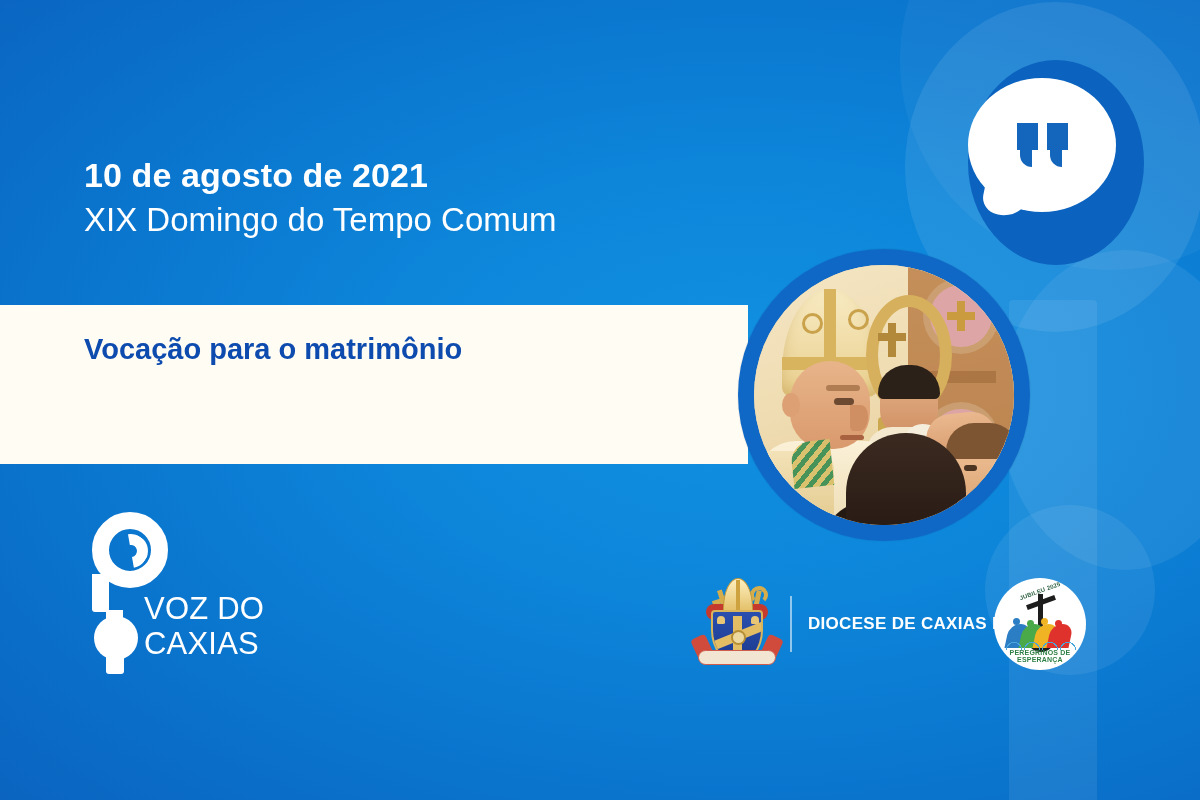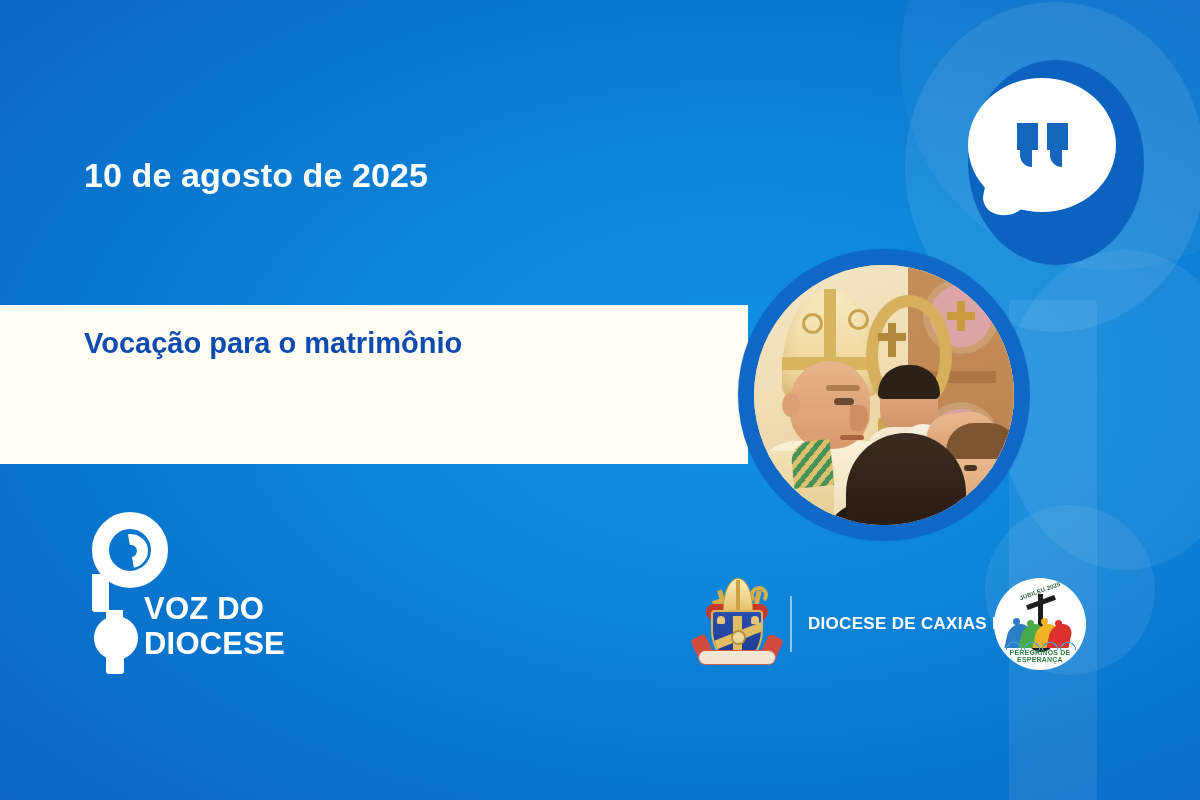--- a/index.html
+++ b/index.html
@@ -107,21 +107,21 @@
     position: absolute;
     left: 0;
     top: 305px;
     width: 748px;
     height: 159px;
     background: #fffcf4;
   }
   .banner-inner {
     position: absolute;
     left: 84px;
-    top: 20px;
+    top: 26px;
   }
   .banner-title {
     color: #0d4bae;
     font-size: 29px;
     font-weight: bold;
     line-height: 1.28;
     white-space: nowrap;
   }
   .banner-author {
     color: #0d4bae;
@@ -442,21 +442,21 @@
     left: 22px; top: 140px;
     width: 18px; height: 22px;
     background: #ffffff;
     border-radius: 0 0 3px 3px;
   }
   .vdp-text {
     position: absolute;
     left: 60px;
     top: 80px;
     color: #ffffff;
-    font-weight: bold;
+    font-weight: normal;
     font-size: 31px;
     line-height: 1.12;
     letter-spacing: 0.2px;
   }
 
   
   .diocese {
     position: absolute;
     left: 694px;
     top: 578px;
@@ -683,21 +683,22 @@
 <div class="poster">
 
   <div class="deco deco-corner-tr"></div>
   <div class="deco deco-ring-outer"></div>
   <div class="deco deco-ring-inner"></div>
   <div class="deco deco-blob-mid"></div>
   <div class="deco deco-blob-low"></div>
   <div class="deco deco-stem"></div>
 
   <div class="header-block">
-    <div class="header-date">10 de agosto de 2025</div>
+    <div class="header-date">10 de agosto de 2021</div>
+    <div class="header-sunday">XIX Domingo do Tempo Comum</div>
   </div>
 
   <div class="banner">
     <div class="banner-inner">
       <div class="banner-title">Vocação para o matrimônio</div>
     </div>
   </div>
 
   <div class="photo-ring">
     <div class="photo-clip">
@@ -757,21 +758,21 @@
 
   <div class="vdp">
     <div class="vdp-crook"></div>
     <div class="vdp-crook-inner"></div>
     <div class="vdp-stem"></div>
     <div class="vdp-stem2"></div>
     <div class="vdp-ball"></div>
     <div class="vdp-foot"></div>
     <div class="vdp-text">
       <div>VOZ DO</div>
-      <div>DIOCESE</div>
+      <div>CAXIAS</div>
     </div>
   </div>
 
   <div class="diocese">
     <div class="coa">
       <div class="coa-cross"></div>
       <div class="coa-staff"></div>
       <div class="coa-staff-crook"></div>
       <div class="coa-galero"></div>
       <div class="coa-mitre"></div>

